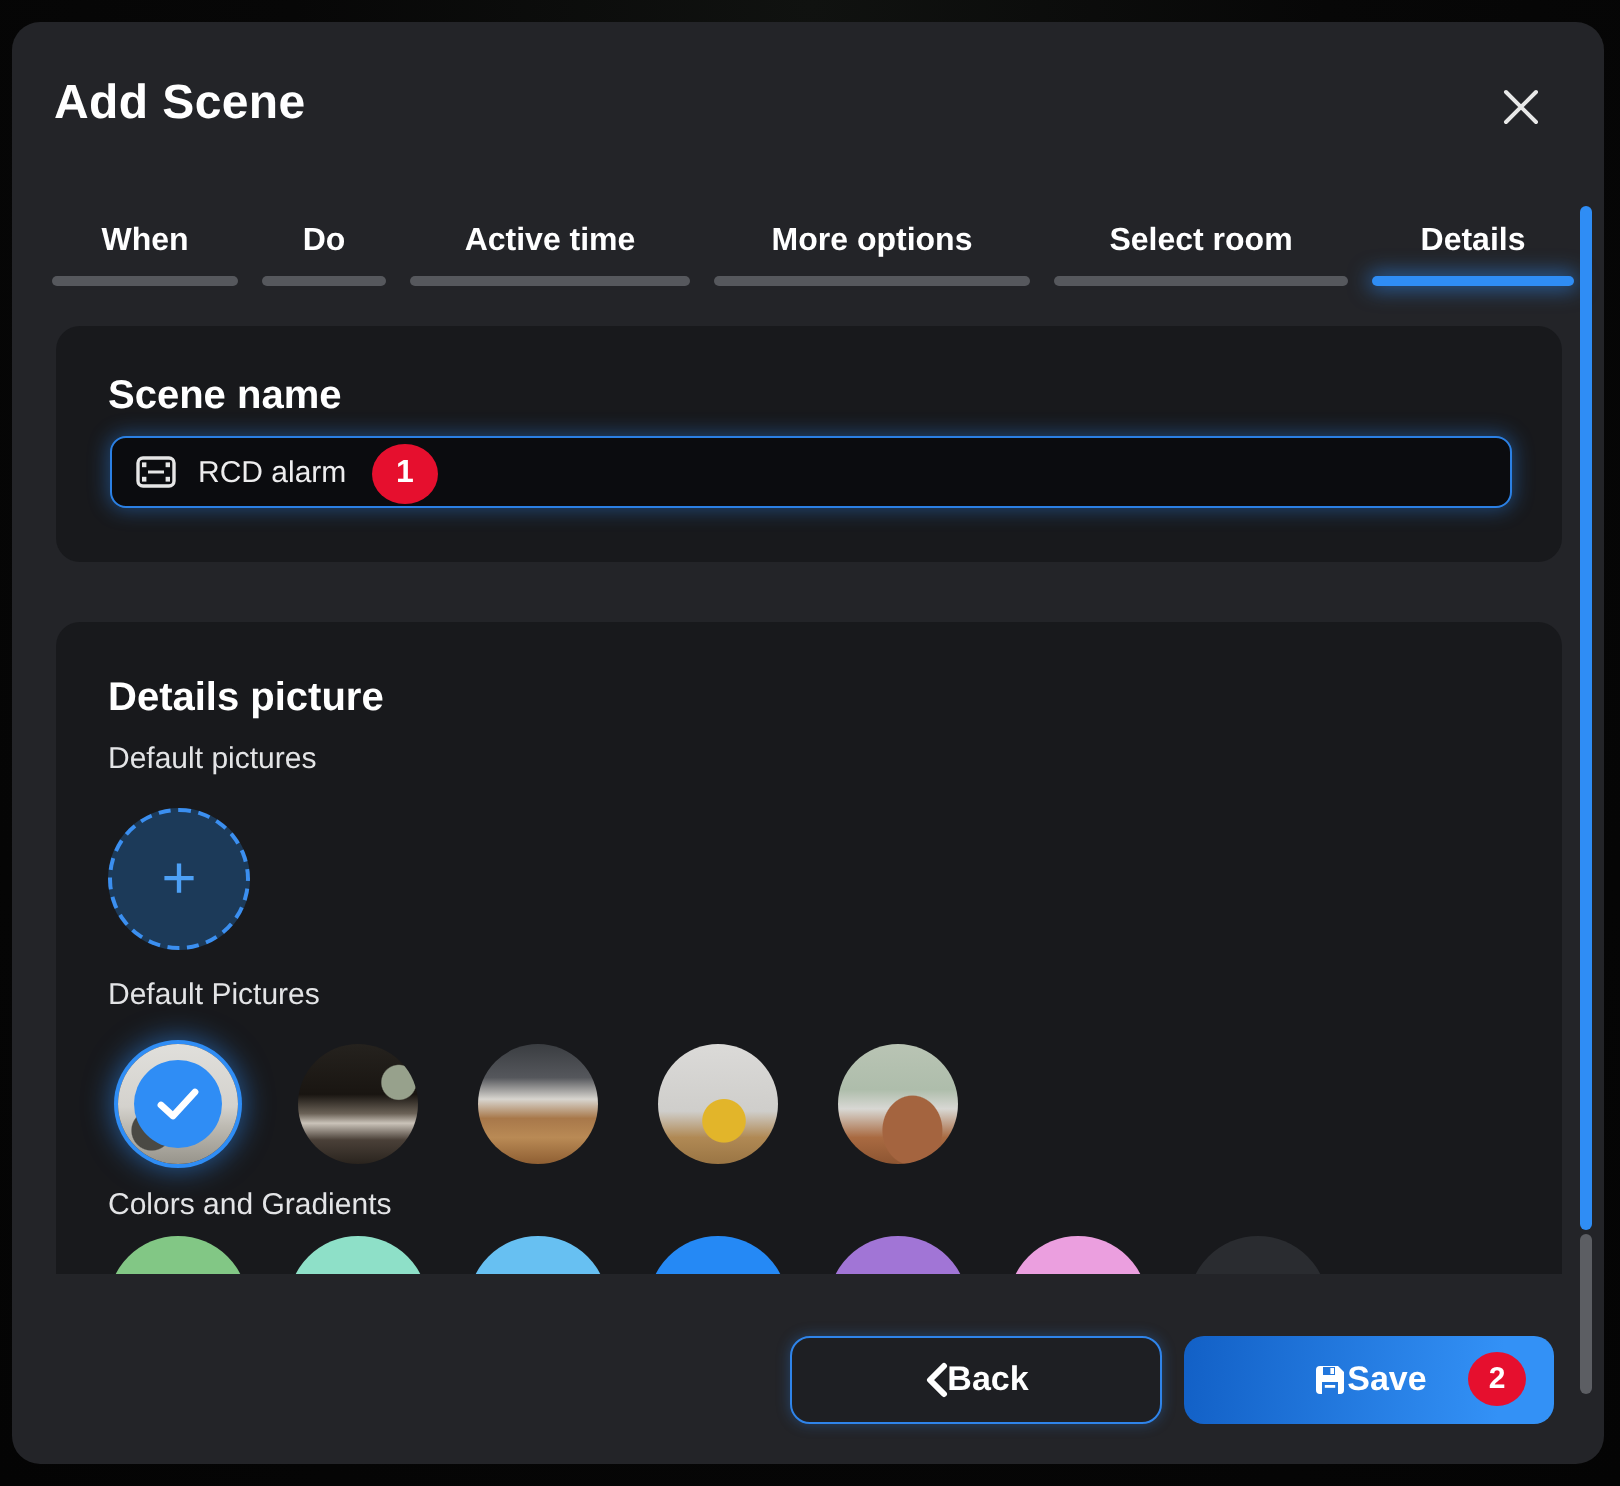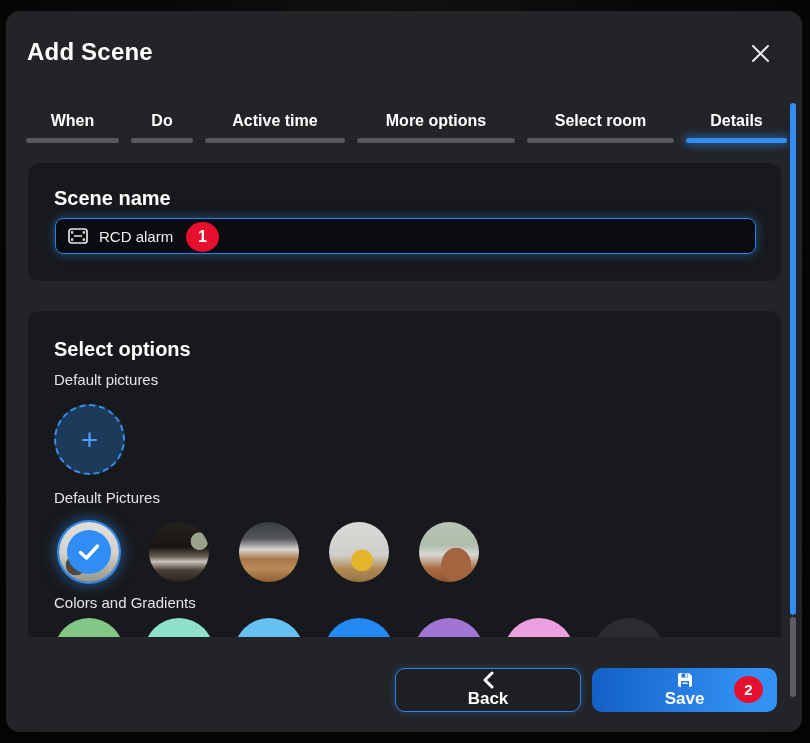--- a/index.html
+++ b/index.html
@@ -126,21 +126,20 @@
     position:absolute; left:784px; top:606px; width:6px; height:80px;
     border-radius:3px; background:#5c5e63;
   }
 
   
   .btn {
     position:absolute; top:657px; height:44px; border-radius:10px;
     display:flex; align-items:center; justify-content:center; 
     font-size:17px; font-weight:700; color:#ffffff; cursor:pointer; border:none;
     font-family:"Liberation Sans", sans-serif;
-    flex-direction:column;
   }
   .btn-back {
     left:389px; width:186px; background:#1e1f23;
     border:1.5px solid #2f84ea; box-shadow:0 0 7px rgba(47,132,234,.35);
   }
   .btn-save {
     left:586px; width:185px;
     background:linear-gradient(95deg,#1260c6 0%,#3391f6 85%);
     align-items:center;
   }
@@ -200,21 +199,21 @@
             <rect x="14.8" y="3.2" width="2.2" height="2.4" fill="#e6e6e6"></rect>
             <rect x="14.8" y="10.4" width="2.2" height="2.4" fill="#e6e6e6"></rect>
           </svg>
         </span>
         <span class="scene-value">RCD alarm</span>
         <span class="badge badge-1">1</span>
       </div>
     </section>
 
     <section class="card card-2">
-      <div class="card-heading" style="top:27px">Select options</div>
+      <div class="card-heading" style="top:27px">Details picture</div>
 
       <div class="sub-label" style="top:60px">Default pictures</div>
 
       <div class="add-pic">
         <span>+</span>
       </div>
 
       <div class="sub-label" style="top:178px">Default Pictures</div>
 
       <div class="pics" id="pics">

